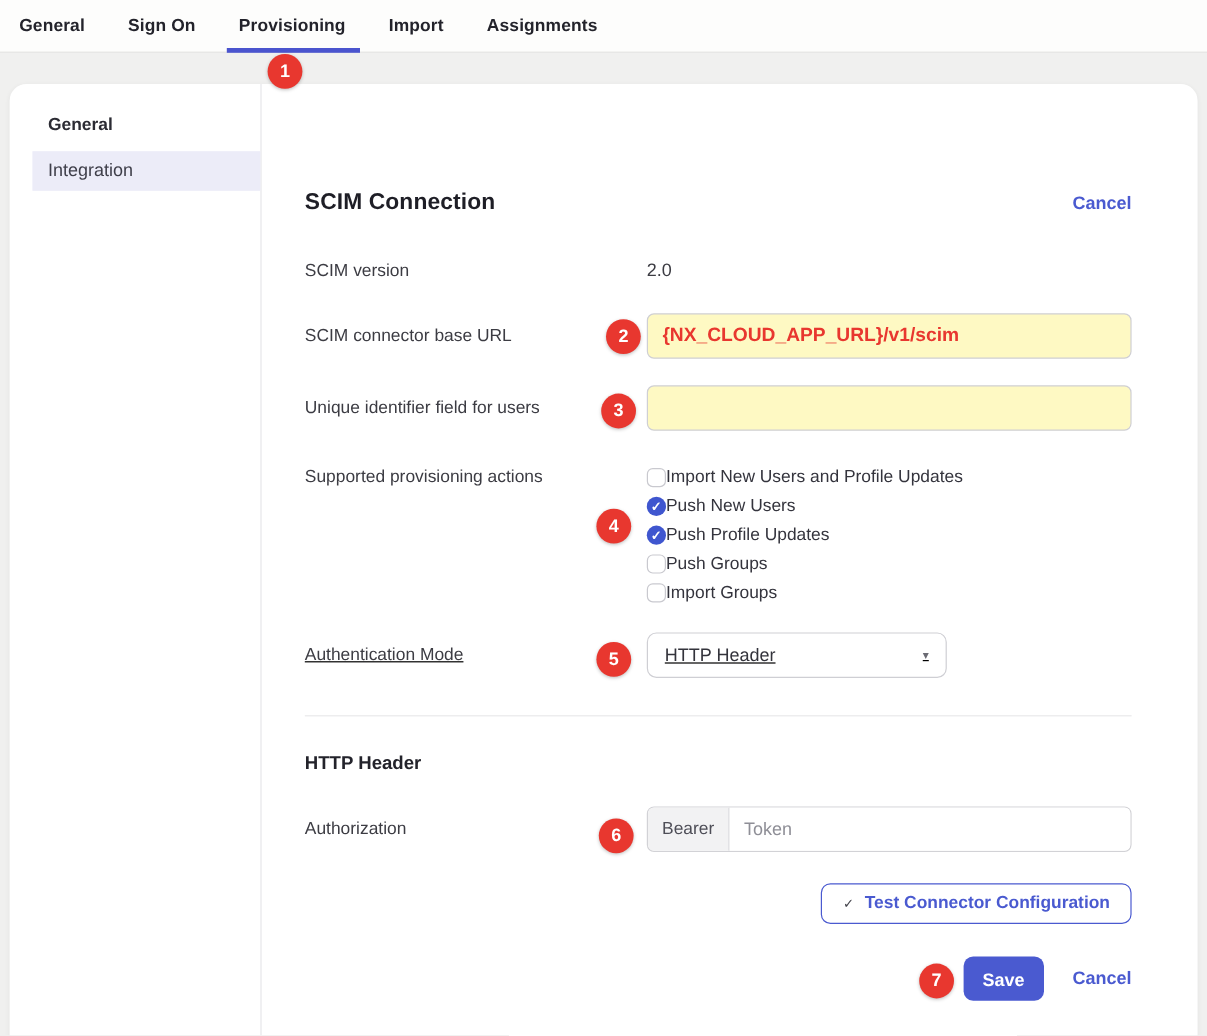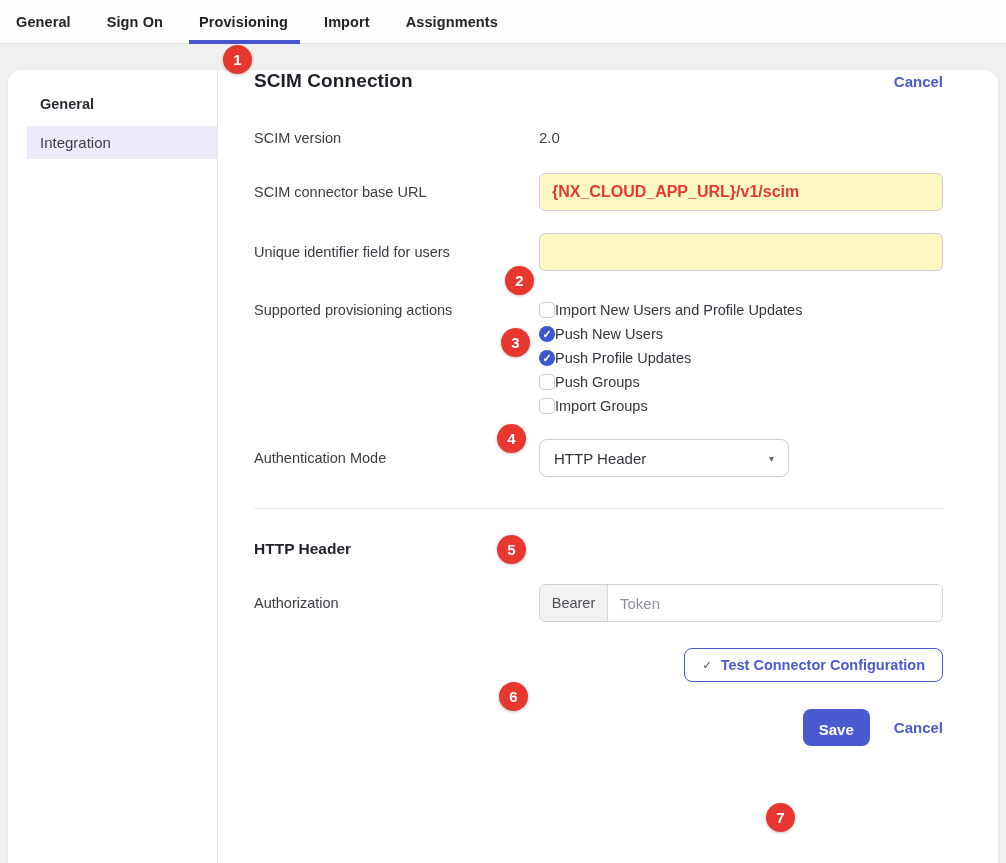--- a/index.html
+++ b/index.html
@@ -87,20 +87,21 @@
   }
   .sidebar-item.active { background: #ececf8; }
 
   
   .main {
     flex: 1;
     padding: 0 55px 0 36px;
     min-width: 0;
   }
   .title-row {
+    margin-top: 88px;
     display: flex;
     justify-content: space-between;
     align-items: center;
   }
   .page-title {
     font-size: 19px;
     font-weight: 700;
     color: #1e1e26;
     letter-spacing: .1px;
   }
@@ -277,21 +278,21 @@
     padding: 12px 16px;
     cursor: pointer;
   }
 
   
   .row-version   { margin-top: 37px; }
   .row-baseurl   { margin-top: 26px; }
   .row-uniqueid  { margin-top: 22px; }
   .row-actions   { margin-top: 27px; }
   .row-actions .form-label { line-height: 24px; }
-  .row-authmode  { margin-top: 21px; }
+  .row-authmode  { margin-top: 21px; text-decoration: underline; }
   .row-authz     { margin-top: 26px; }
   .row-test      { margin-top: 26px; }
   .row-save      { margin-top: 27px; gap: 24px; }
 
   
   .badge {
     position: absolute;
     width: 29px; height: 29px;
     border-radius: 50%;
     background: #e8372f;

